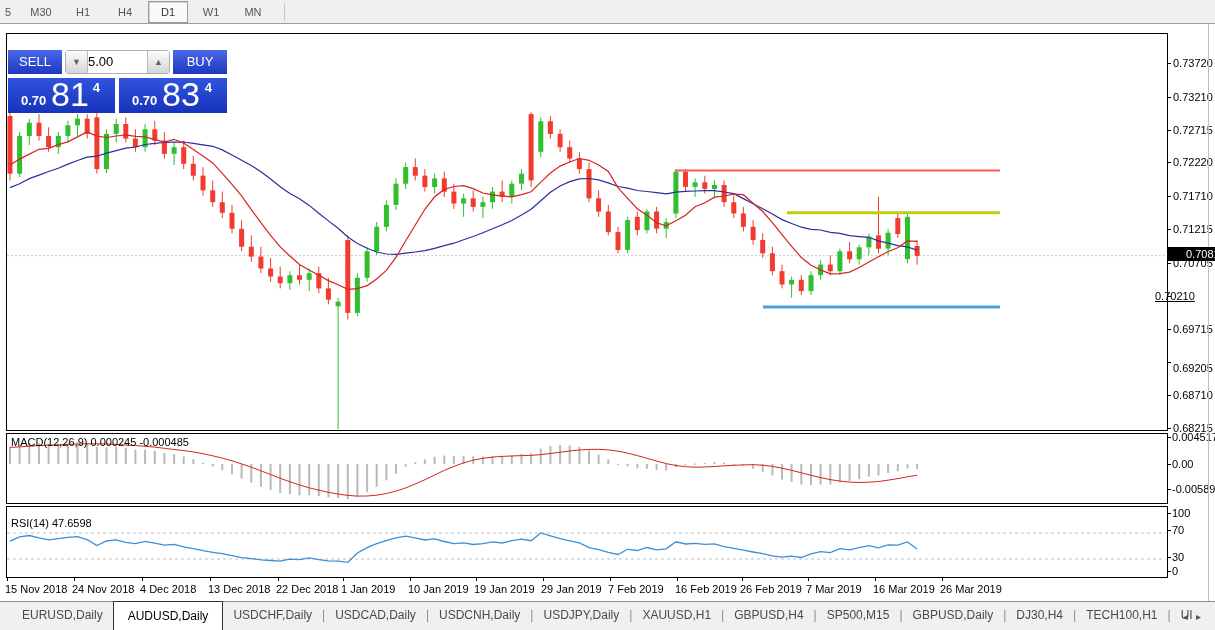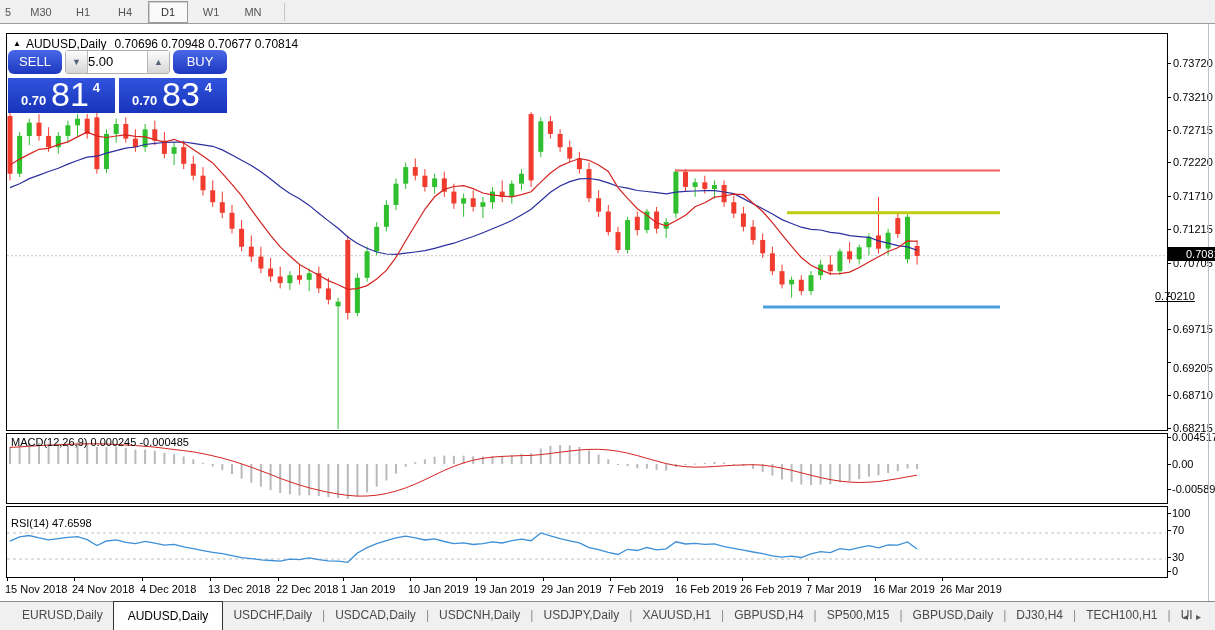--- a/index.html
+++ b/index.html
@@ -18,21 +18,21 @@
   .p-main{left:6px;top:33px;width:1162px;height:398px;}
   .p-macd{left:6px;top:433px;width:1162px;height:71px;}
   .p-rsi{left:6px;top:506px;width:1162px;height:72px;}
   #plot{position:absolute;left:0;top:0;width:1215px;height:601px;pointer-events:none;}
   .chart-header{position:absolute;left:13px;top:37px;font-size:12px;color:#000;z-index:5;}
   .chart-header .tri{font-size:8px;margin-right:5px;vertical-align:2px;}
   .chart-header .nums{margin-left:8px;}
   .ind-label{position:absolute;font-size:11px;color:#000;z-index:5;}
   
   .trade-panel{position:absolute;left:8px;top:50px;width:219px;height:63px;z-index:6;}
-  .btn{position:absolute;top:0;width:54px;height:24px;border-radius:6px;color:#fff;font-size:13px;
+  .btn{position:absolute;top:0;width:54px;height:24px;border-radius:0;color:#fff;font-size:13px;
     text-align:center;line-height:24px;background:linear-gradient(#4a68e8,#1c38c0);}
   .btn.sell{left:0;}
   .btn.buy{left:165px;}
   .spin{position:absolute;left:57px;top:0;width:105px;height:24px;display:flex;background:#fff;
     border:1px solid #b0b0b0;border-radius:3px;box-sizing:border-box;}
   .sp-btn{width:21px;background:linear-gradient(#fcfcfc,#d6d6d6);border-right:1px solid #b8b8b8;
     color:#55627c;font-size:9px;text-align:center;line-height:22px;}
   .sp-btn:last-child{border-right:none;border-left:1px solid #b8b8b8;}
   .sp-val{flex:1;background:#fff;font-size:13px;text-align:left;padding-right:6px;line-height:22px;color:#000;}
   .quote{position:absolute;top:28px;width:107px;height:35px;color:#fff;
@@ -370,23 +370,20 @@
       <rect x="905.0" y="216.8" width="5" height="42.4" fill="#2fbf2f"></rect>
       <line x1="917.1" y1="240.0" x2="917.1" y2="264.6" stroke="#f03b2e" stroke-width="1"></line>
       <rect x="914.6" y="246.0" width="5" height="9.9" fill="#f03b2e"></rect>
       <polyline points="10.0,187.6 19.6,183.7 29.3,178.6 39.0,175.1 48.6,171.5 58.3,168.3 67.9,164.1 77.5,160.5 87.2,157.1 96.9,156.2 106.5,153.2 116.2,150.6 125.8,148.1 135.4,147.0 145.1,144.5 154.8,143.4 164.4,142.5 174.1,142.1 183.7,142.0 193.3,143.4 203.0,144.9 212.7,146.3 222.3,149.9 232.0,155.0 241.6,160.2 251.3,165.5 260.9,171.8 270.6,179.0 280.2,186.8 289.9,193.5 299.5,198.8 309.2,205.4 318.8,213.3 328.4,220.9 338.1,228.3 347.8,237.0 357.4,243.6 367.1,248.2 376.7,252.0 386.4,254.0 396.0,254.3 405.7,253.2 415.3,252.0 424.9,250.7 434.6,248.3 444.3,245.7 453.9,243.2 463.6,239.8 473.2,236.5 482.9,232.7 492.5,228.7 502.2,224.7 511.8,220.5 521.5,215.0 531.1,209.3 540.8,200.8 550.4,192.2 560.1,186.0 569.7,181.6 579.4,178.8 589.0,178.5 598.6,179.9 608.3,182.9 618.0,186.5 627.6,188.1 637.3,190.5 646.9,191.5 656.6,192.7 666.2,193.8 675.9,192.1 685.5,191.4 695.1,191.0 704.8,190.6 714.5,190.6 724.1,192.0 733.8,193.6 743.4,198.6 753.1,203.7 762.7,208.7 772.4,214.1 782.0,219.6 791.6,223.5 801.3,227.2 811.0,229.3 820.6,230.0 830.3,232.4 839.9,233.4 849.6,235.7 859.2,236.6 868.9,237.3 878.5,240.9 888.1,243.1 897.8,245.6 907.5,246.9 917.1,250.3" fill="none" stroke="#2b2f9e" stroke-width="1.2"></polyline>
       <polyline points="10.0,164.9 19.6,159.1 29.3,154.1 39.0,149.3 48.6,148.4 58.3,144.6 67.9,141.9 77.5,136.9 87.2,132.0 96.9,136.1 106.5,137.5 116.2,136.0 125.8,134.9 135.4,136.3 145.1,136.8 154.8,139.6 164.4,142.1 174.1,139.3 183.7,143.1 193.3,149.5 203.0,156.0 212.7,162.9 222.3,173.3 232.0,184.3 241.6,195.9 251.3,209.6 260.9,222.7 270.6,235.3 280.2,246.9 289.9,256.0 299.5,264.4 309.2,269.9 318.8,275.2 328.4,280.6 338.1,284.7 347.8,289.3 357.4,288.6 367.1,285.6 376.7,279.0 386.4,270.4 396.0,257.4 405.7,240.8 415.3,225.0 424.9,209.3 434.6,196.8 444.3,189.4 453.9,186.5 463.6,185.7 473.2,188.6 482.9,193.0 492.5,194.9 502.2,196.2 511.8,196.8 521.5,194.6 531.1,191.7 540.8,182.1 550.4,173.0 560.1,166.1 569.7,162.0 579.4,158.5 589.0,160.3 598.6,165.0 608.3,171.5 618.0,187.6 627.6,198.3 637.3,208.7 646.9,215.3 656.6,222.8 666.2,225.8 675.9,220.8 685.5,215.2 695.1,206.7 704.8,202.8 714.5,197.2 724.1,196.0 733.8,194.1 743.4,194.7 753.1,203.2 762.7,211.5 772.4,222.6 782.0,234.6 791.6,246.4 801.3,257.5 811.0,265.2 820.6,269.9 830.3,273.8 839.9,273.6 849.6,272.1 859.2,267.5 868.9,262.1 878.5,256.8 888.1,251.5 897.8,247.7 907.5,240.9 917.1,241.4" fill="none" stroke="#d42420" stroke-width="1.2"></polyline>
       <line x1="675" y1="170.4" x2="1000" y2="170.4" stroke="#f0605a" stroke-width="2"></line>
       <line x1="787" y1="212.8" x2="1000" y2="212.8" stroke="#bfcc12" stroke-width="3"></line>
       <line x1="763" y1="307.0" x2="1000" y2="307.0" stroke="#4ba0e0" stroke-width="3"></line>
     </svg>
 
-  <div class="chart-header">
-    <span class="tri">▲</span><span>AUDUSD,Daily</span><span class="nums">0.70696 0.70948 0.70677 0.70814</span>
-  </div>
 
   <div class="trade-panel">
     <div class="btn sell">SELL</div>
     <div class="spin">
       <div class="sp-btn"><span>▼</span></div>
       <div class="sp-val">5.00</div>
       <div class="sp-btn"><span>▲</span></div>
     </div>
     <div class="btn buy">BUY</div>
     <div class="quote sellq">

